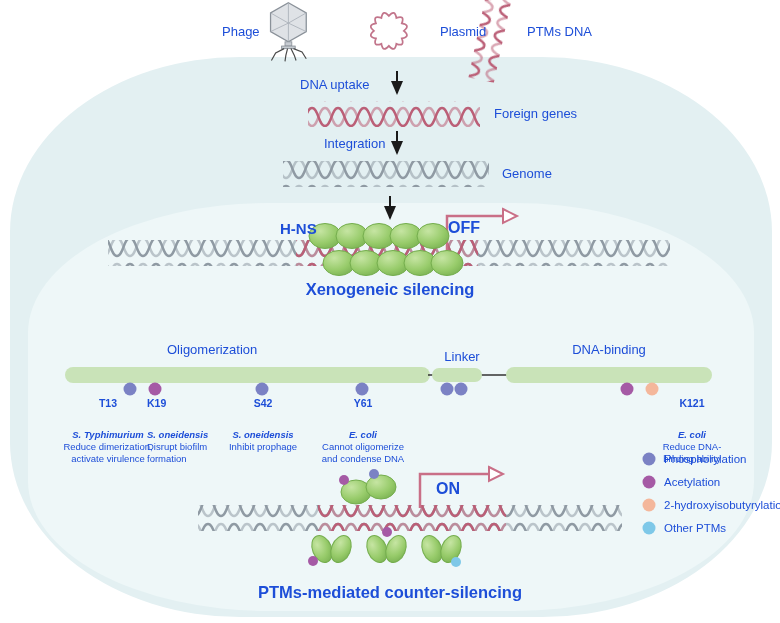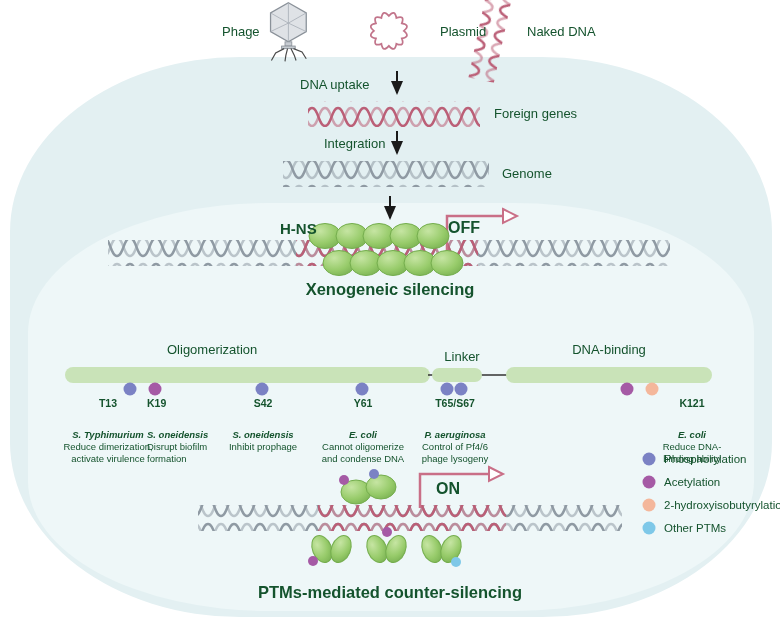--- a/index.html
+++ b/index.html
@@ -1,17 +1,17 @@
 <!DOCTYPE html>
 <html><head>
 <meta charset="utf-8">
 <style>
   html,body{margin:0;padding:0;background:#fff;}
   .canvas{position:relative;width:780px;height:623px;background:#fff;overflow:hidden;
-          font-family:"Liberation Sans",sans-serif;color:#14532d;}
+          font-family:"Liberation Sans",sans-serif;color:#1d4ed8;}
   .art{position:absolute;left:0;top:0;}
   .lbl{position:absolute;font-size:13px;white-space:nowrap;}
   .bold{font-weight:bold;}
   .big{font-size:15px;}
   .title{position:absolute;left:0;width:780px;text-align:center;font-size:16.5px;font-weight:bold;}
   .ptm-col{position:absolute;line-height:1.3;}
   .ptm-col .res{font-weight:bold;font-size:10.5px;margin-bottom:18px;}
   .ptm-col .species{font-style:italic;font-size:9.5px;font-weight:bold;}
   .ptm-col .effect{font-size:9.5px;}
   .center{text-align:center;}
@@ -119,21 +119,21 @@
     <ellipse cx="432" cy="549" rx="9.5" ry="14" transform="rotate(-22 432 549)" fill="url(#gg)"></ellipse>
     <ellipse cx="451" cy="549" rx="9.5" ry="14" transform="rotate(22 451 549)" fill="url(#gg)"></ellipse>
   </g>
   <circle cx="313" cy="561" r="5" fill="#a55aa5"></circle>
   <circle cx="387" cy="532" r="5" fill="#a55aa5"></circle>
   <circle cx="456" cy="562" r="5" fill="#7ec8e8"></circle>
 </svg>
 
 <div class="lbl" style="left:222px;top:24px;">Phage</div>
 <div class="lbl" style="left:440px;top:24px;">Plasmid</div>
-<div class="lbl" style="left:527px;top:24px;">Naked DNA</div>
+<div class="lbl" style="left:527px;top:24px;">PTMs DNA</div>
 
 <div class="lbl" style="left:300px;top:77px;">DNA uptake</div>
 <div class="lbl" style="left:494px;top:106px;">Foreign genes</div>
 <div class="lbl" style="left:324px;top:136px;">Integration</div>
 <div class="lbl" style="left:502px;top:166px;">Genome</div>
 
 <div class="lbl bold big" style="left:280px;top:220px;">H-NS</div>
 <div class="lbl bold" style="left:448px;top:219px;font-size:16px;">OFF</div>
 <div class="title" style="top:280px;">Xenogeneic silencing</div>
 
@@ -154,25 +154,20 @@
 <div class="ptm-col center" style="left:219px;top:397px;width:88px;">
   <div class="res">S42</div>
   <div class="species">S. oneidensis</div>
   <div class="effect">Inhibit prophage</div>
 </div>
 <div class="ptm-col center" style="left:316px;top:397px;width:94px;">
   <div class="res">Y61</div>
   <div class="species">E. coli</div>
   <div class="effect">Cannot oligomerize and condense DNA</div>
 </div>
-<div class="ptm-col center" style="left:410px;top:397px;width:90px;">
-  <div class="res">T65/S67</div>
-  <div class="species">P. aeruginosa</div>
-  <div class="effect">Control of Pf4/6 phage lysogeny</div>
-</div>
 <div class="ptm-col center" style="left:648px;top:397px;width:88px;">
   <div class="res">K121</div>
   <div class="species">E. coli</div>
   <div class="effect">Reduce DNA-binding ability</div>
 </div>
 
 <div class="legend" style="left:642px;top:452px;">
   <div class="legend-row">
     <svg width="14" height="14">
           <circle cx="7" cy="7" r="6.5" fill="#7b82c4"></circle>

